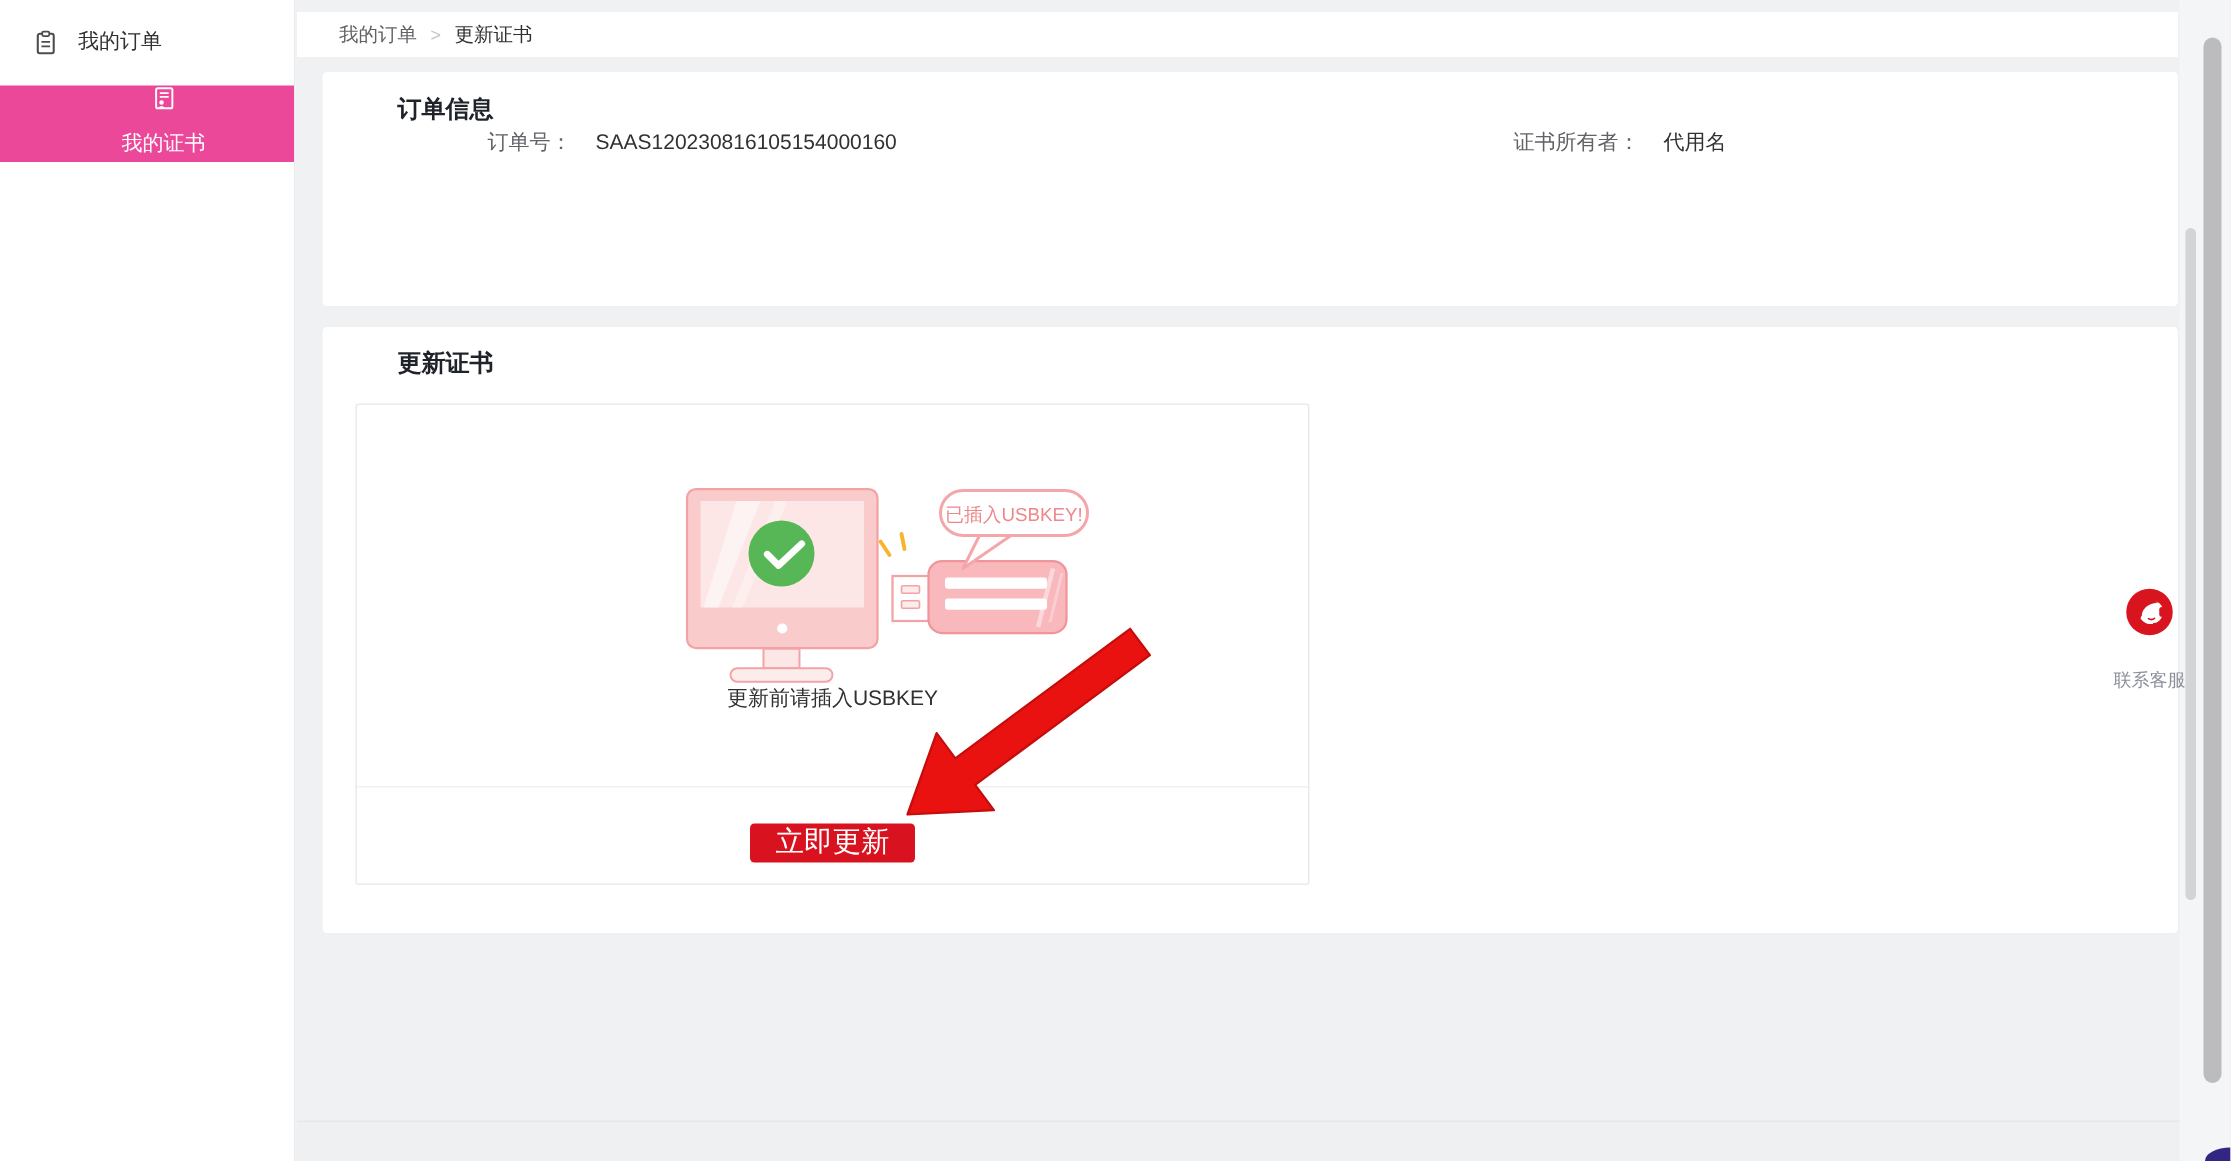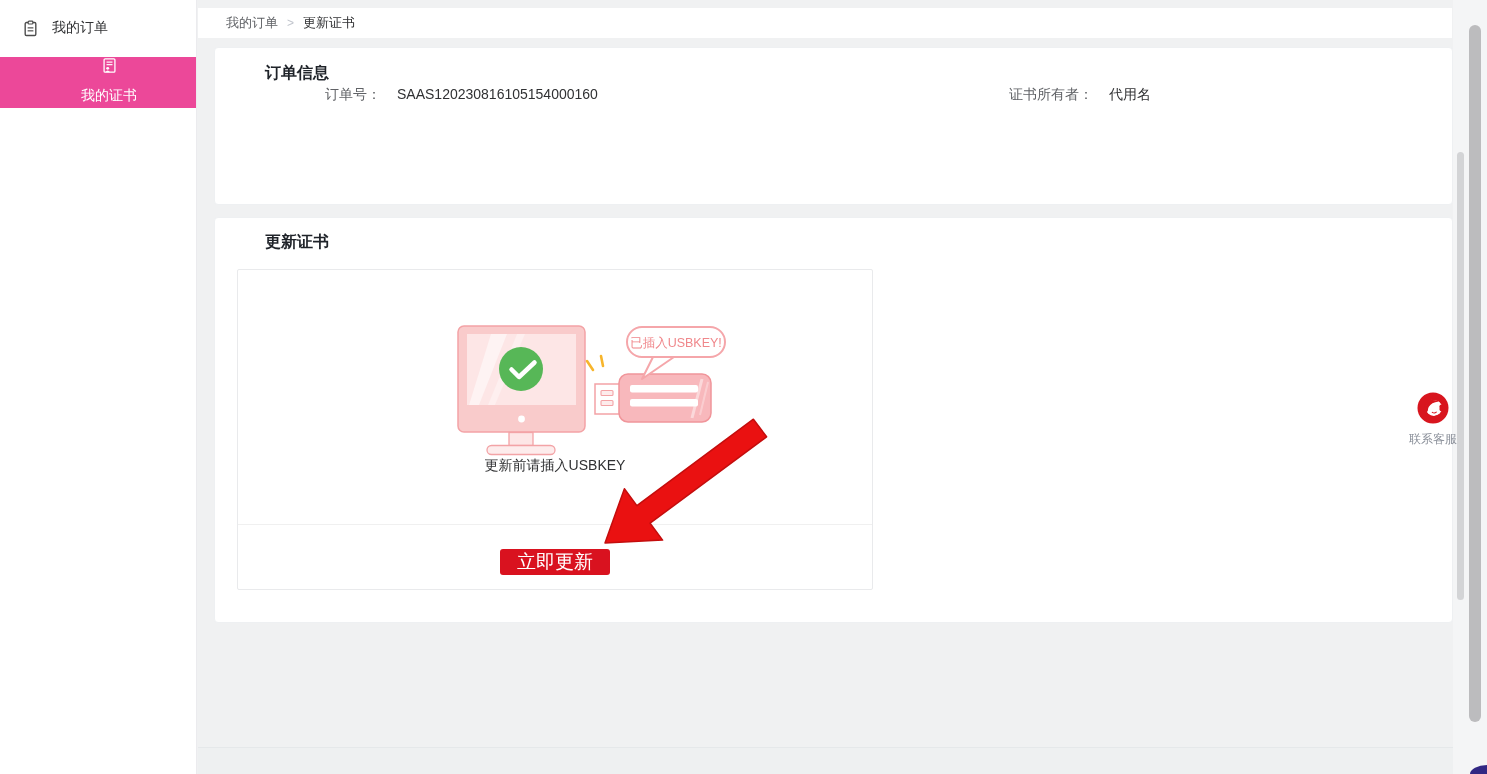--- a/index.html
+++ b/index.html
@@ -92,21 +92,21 @@
     position:absolute; left:198px; right:0; bottom:0; height:27px;
     background:#eef0f1; border-top:1px solid #e5e8ea; z-index:3;
   }
   
   .annot-arrow { position:absolute; left:600px; top:418px; z-index:50; pointer-events:none; }
   
   .cs-widget {
     position:absolute; left:1404px; top:392px; width:58px; z-index:60;
     text-align:center; cursor:pointer;
   }
-  .cs-widget .cs-label { margin-top:3px; font-size:12px; color:#8a8f99; }
+  .cs-widget .cs-label { margin-top:16px; font-size:12px; color:#8a8f99; }
 </style>
 </head>
 <body>
 
 <div class="app">
 
   <aside class="sidebar">
     <div class="side-item">
       <span class="si-icon">
         <svg width="17" height="17" viewBox="0 0 16 16">

